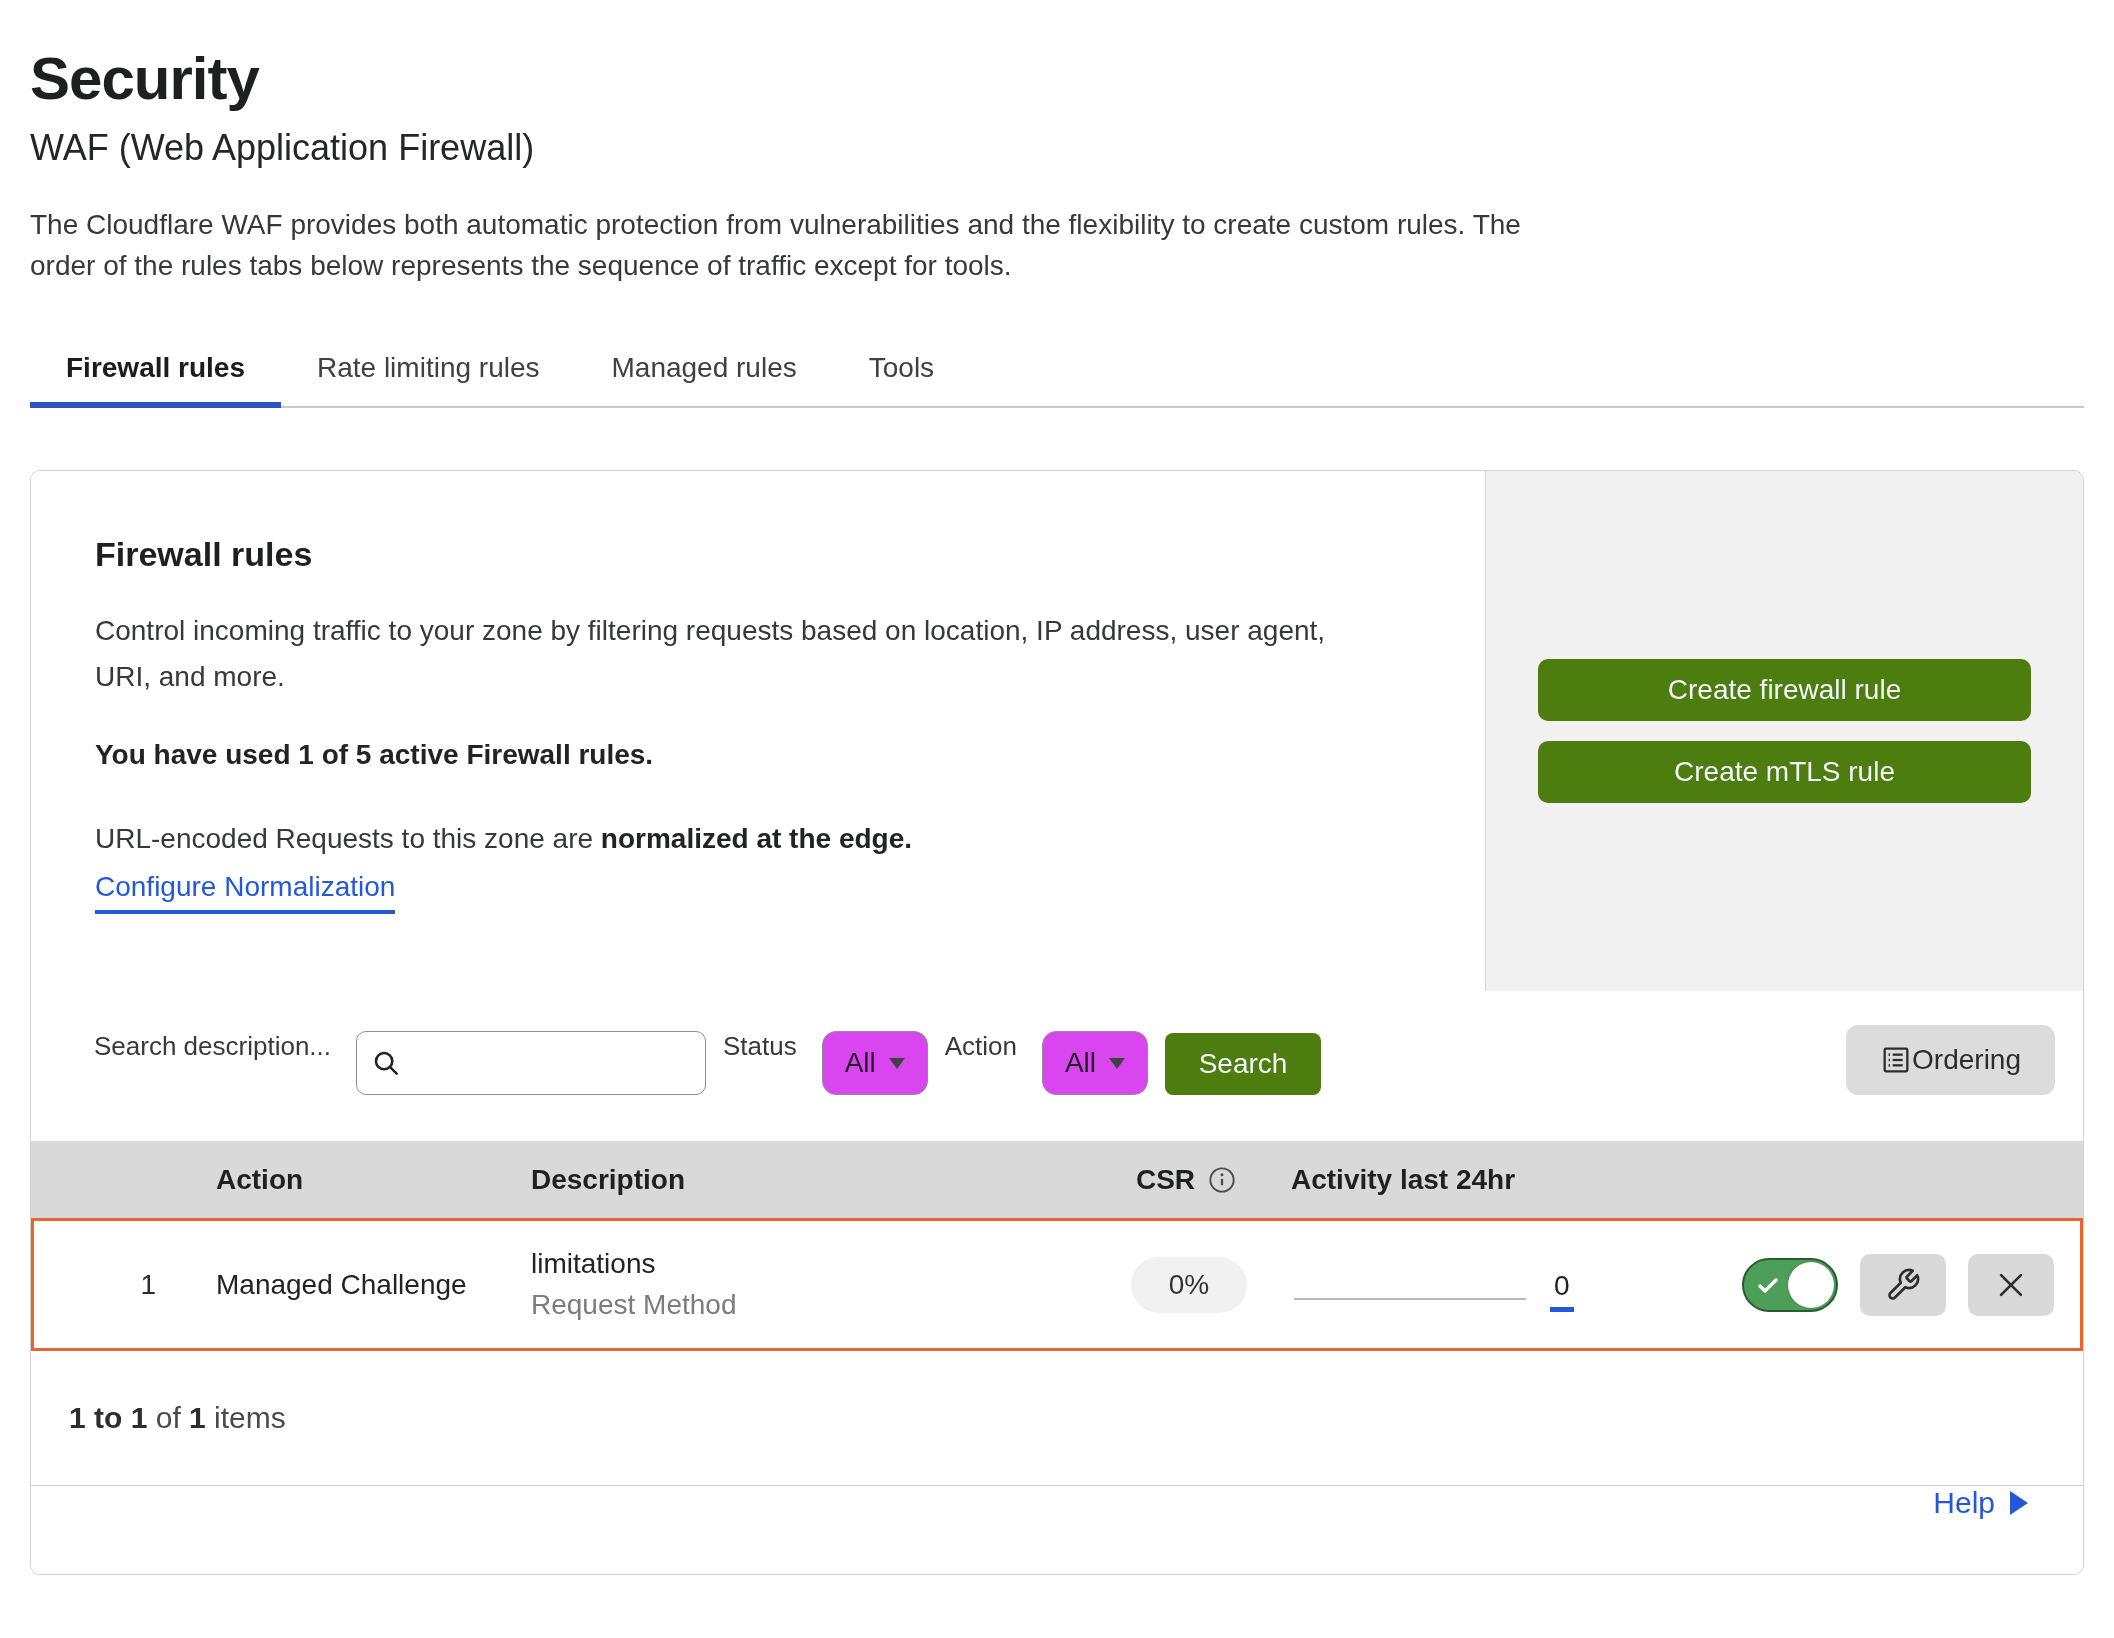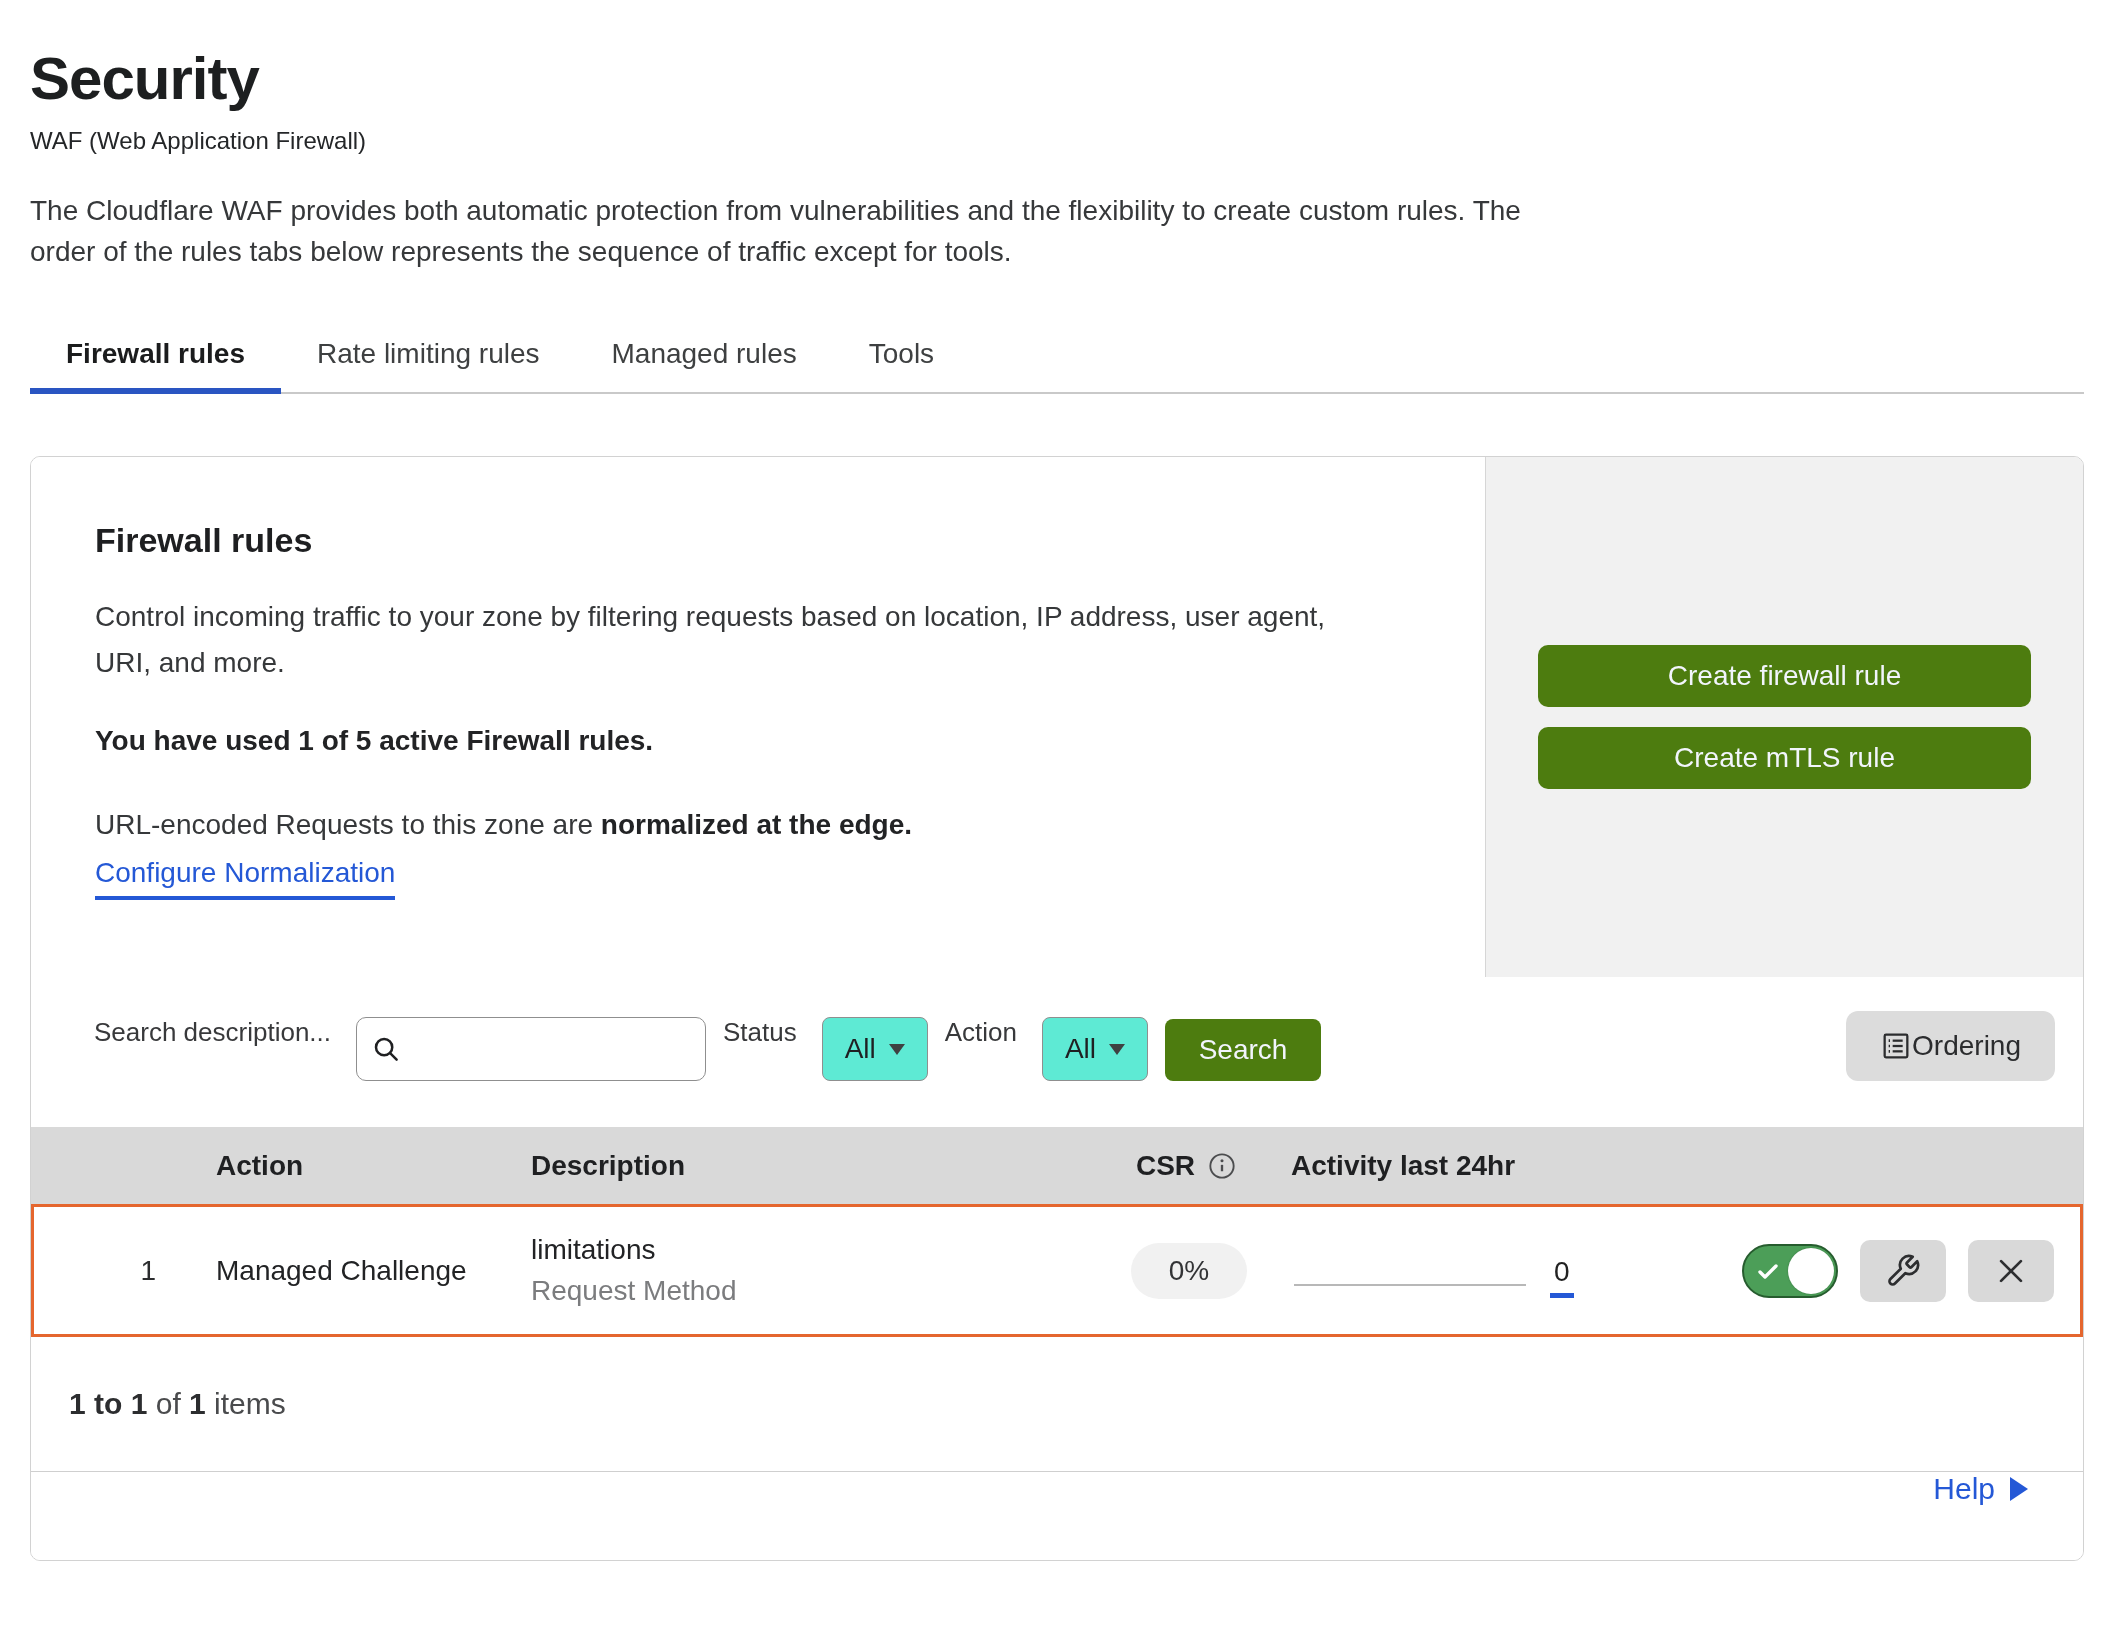--- a/index.html
+++ b/index.html
@@ -7,21 +7,21 @@
   body {
     width: 2114px; height: 1638px;
     font-family: "Liberation Sans", sans-serif;
     color: #36383a;
     overflow: hidden;
   }
   .page { padding: 30px 30px 0 30px; }
 
   
   .page-title { font-size: 60px; font-weight: 700; color: #1d1f20; margin: 14px 0 14px 0; letter-spacing: -1px; }
-  .page-subtitle { font-size: 24px; font-weight: 400; color: #242628; margin: 0 0 36px 0; }
+  .page-subtitle { font-size: 36px; font-weight: 400; color: #242628; margin: 0 0 36px 0; }
   .page-desc { font-size: 28px; line-height: 1.45; max-width: 1545px; color: #36383a; margin: 0 0 52px 0; }
 
   
   .tabs { display: flex; border-bottom: 2px solid #c9c9c9; }
   .tab {
     padding: 14px 36px 24px 36px; font-size: 28px; color: #3e4041;
     margin-bottom: -2px; cursor: pointer; white-space: nowrap;
   }
   .tab.active { font-weight: 700; color: #1b1c1d; border-bottom: 6px solid #2a55c2; padding-bottom: 18px; }
 
@@ -53,21 +53,21 @@
   
   .filters { display: flex; align-items: flex-end; gap: 17px; padding: 34px 28px 46px 63px; background: #fff; }
   .filter-group { display: flex; flex-direction: row; gap: 25px; margin-top: 6px; }
   .filter-label { font-size: 26px; color: #38393b; }
   .search-box {
     width: 350px; height: 64px; border: 1px solid #8f8f8f; border-radius: 10px;
     display: flex; align-items: center; padding: 0 14px; background: #fff;
   }
   .search-box input { border: none; outline: none; font-size: 28px; font-family: inherit; width: 100%; margin-left: 10px; color: #222; background: transparent; }
   .dropdown {
-    width: 106px; height: 64px; border: 1px solid #8f8f8f; border-radius: 8px; background: #5eead4;
+    width: 106px; height: 64px; border: 1px solid #8f8f8f; border-radius: 14px; background: #d946ef;
     display: flex; align-items: center; justify-content: center; gap: 13px;
     font-size: 28px; font-family: inherit; color: #1f2022; cursor: pointer;
   }
   .caret { width: 0; height: 0; border-left: 8px solid transparent; border-right: 8px solid transparent; border-top: 11px solid #3f4142; }
   .btn-search { width: 156px; height: 62px; border-radius: 8px; }
   .flex-spacer { flex: 1 1 auto; }
   .btn-ordering {
     height: 70px; padding: 0 34px; background: #dcdcdc; border: none; border-radius: 12px;
     display: flex; align-items: center; gap: 0; font-size: 28px; font-family: inherit;
     color: #2b2c2e; cursor: pointer; justify-content: center;

